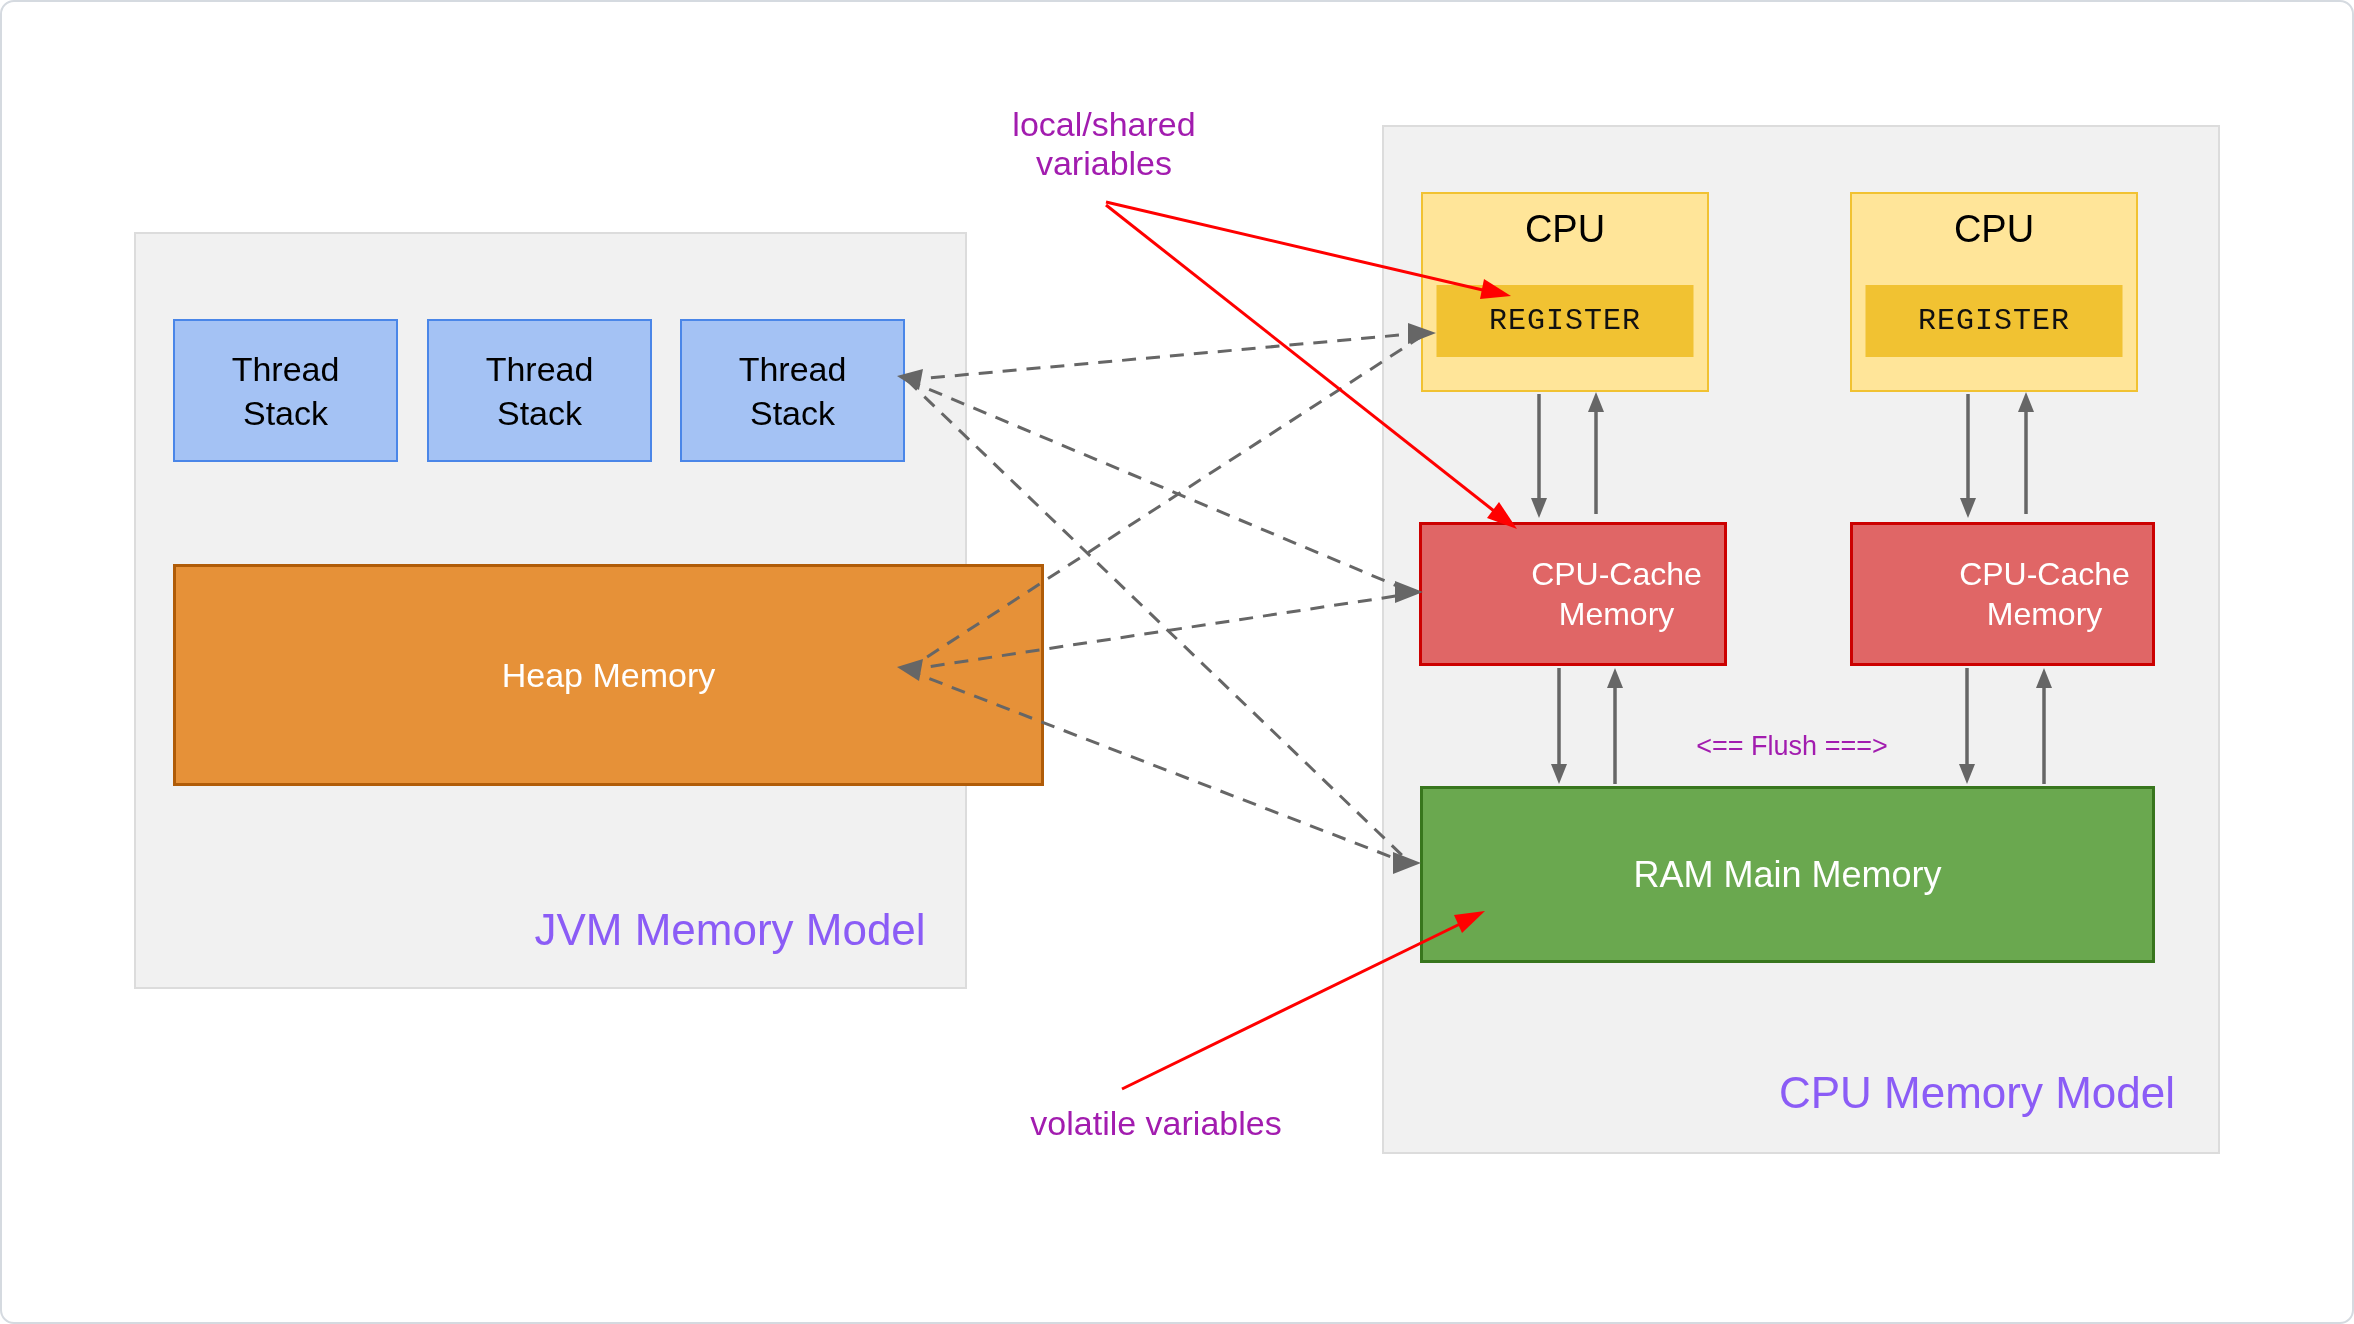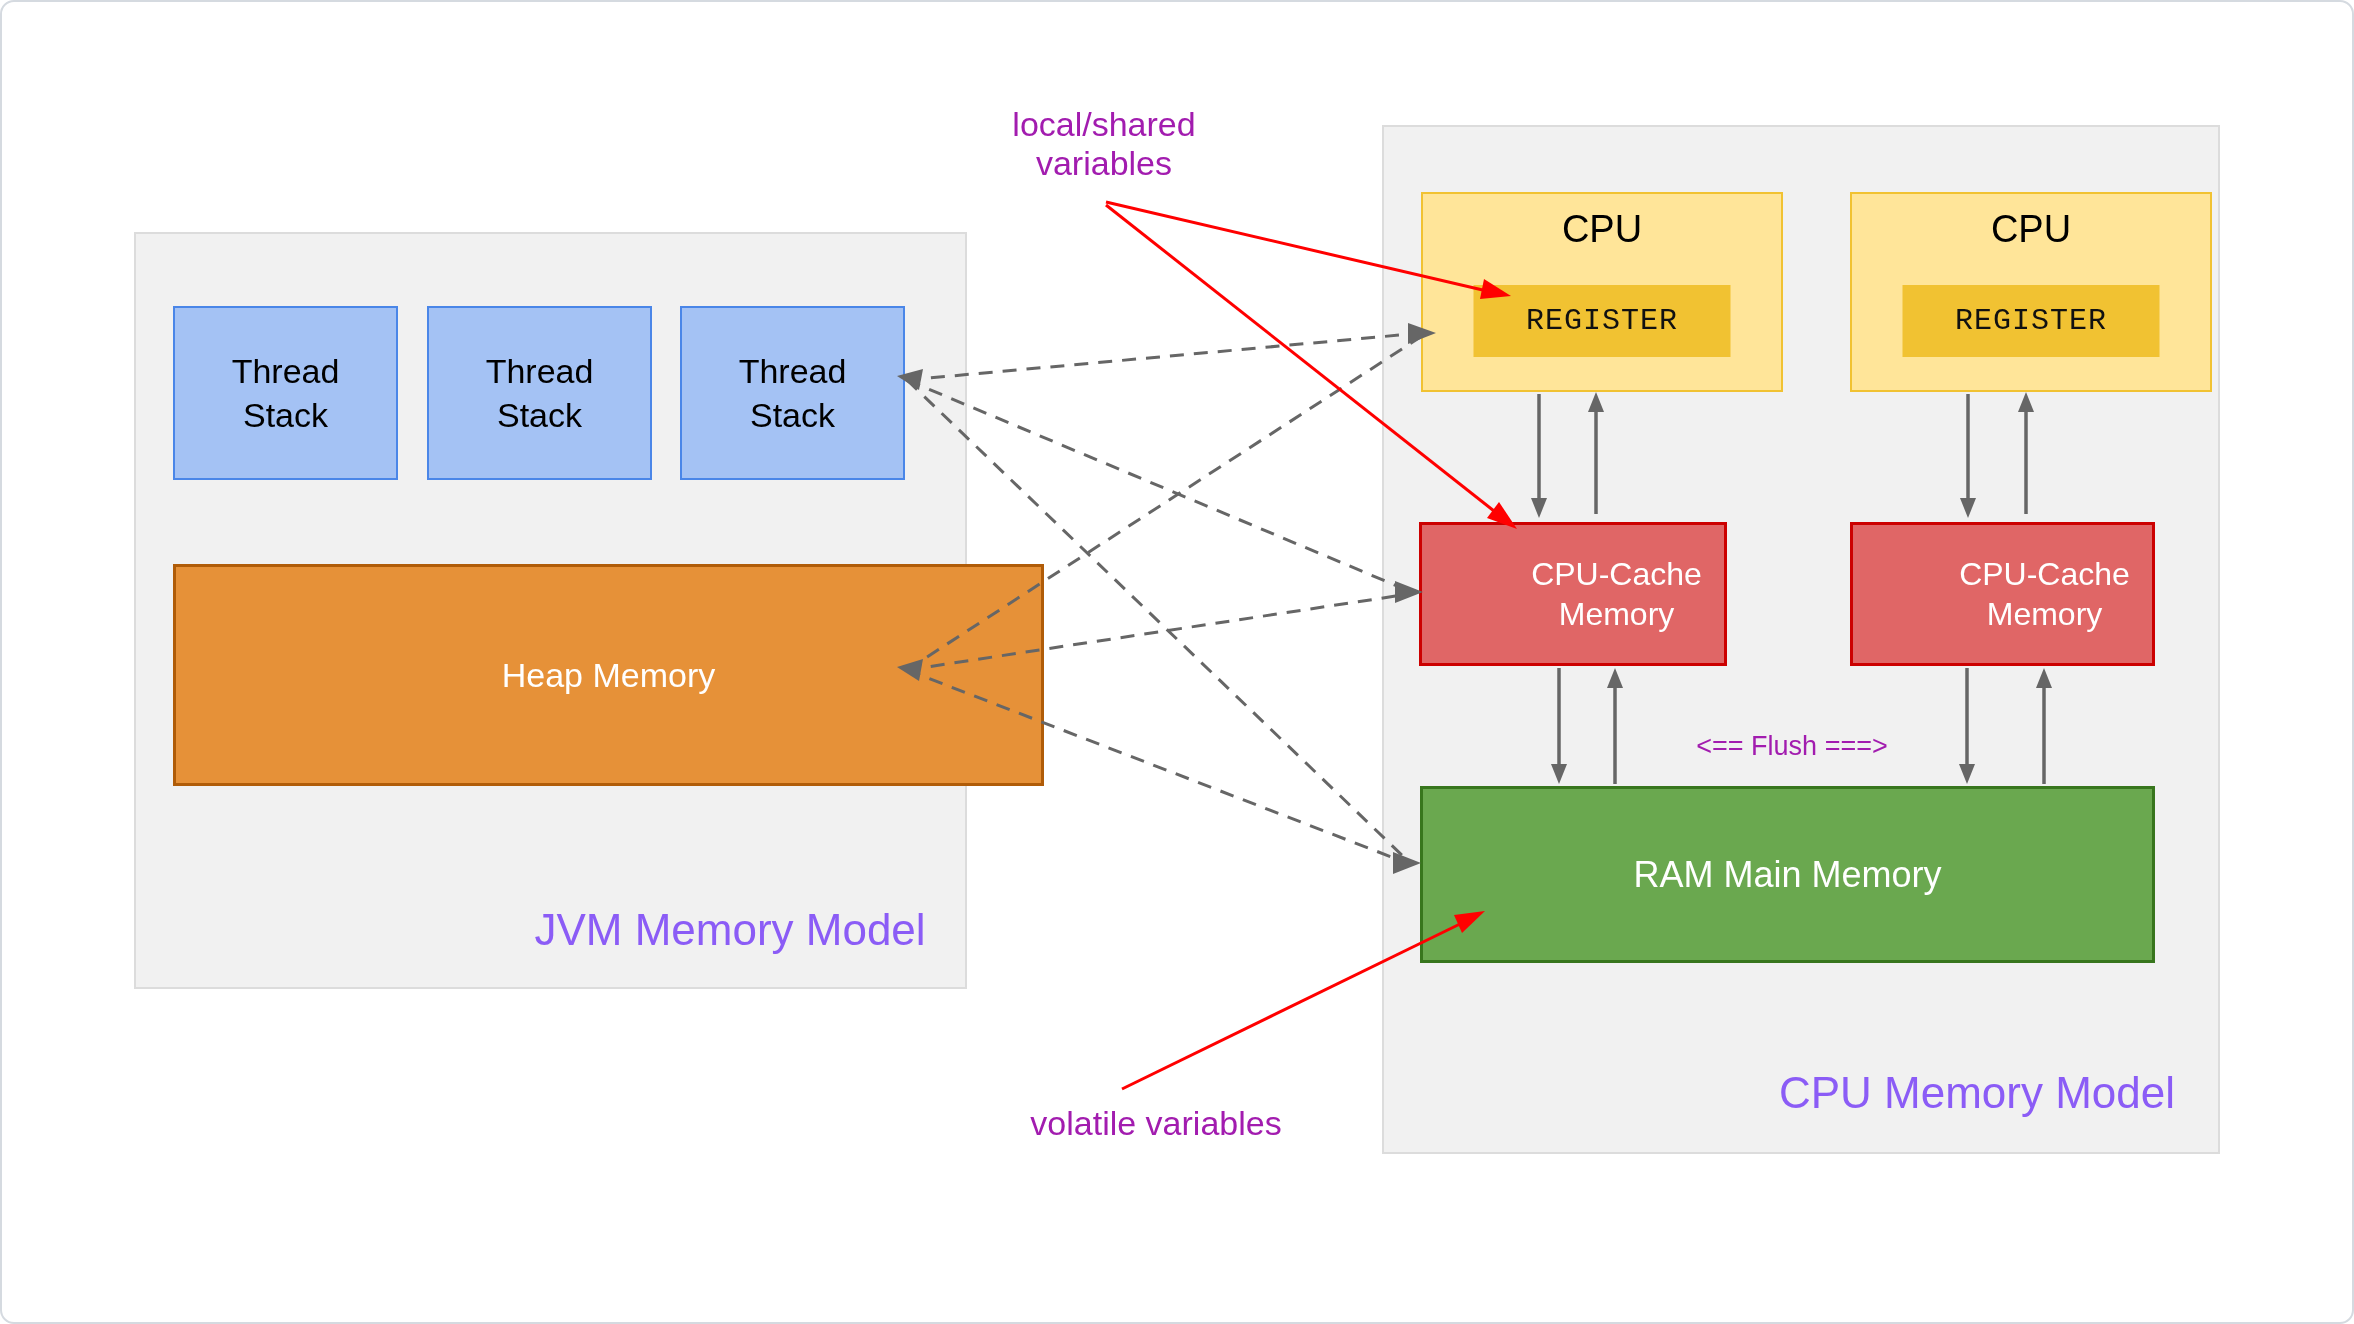--- a/index.html
+++ b/index.html
@@ -8,29 +8,29 @@
     background:#ffffff;border:2px solid #d5dae0;border-radius:14px;overflow:hidden;
     font-family:"Liberation Sans", sans-serif;
   }
   .panel{position:absolute;background:#f1f1f1;border:2px solid #dcdcdc;box-sizing:border-box;}
   #jvm-panel{left:132px;top:230px;width:833px;height:757px;}
   #cpu-panel{left:1380px;top:123px;width:838px;height:1029px;}
 
   .box{position:absolute;display:flex;align-items:center;justify-content:center;
        text-align:center;box-sizing:border-box;}
 
-  .ts{top:304px;width:225px;height:174px;background:#a4c2f4;border:2px solid #4a86e8;
+  .ts{top:317px;width:225px;height:143px;background:#a4c2f4;border:2px solid #4a86e8;
       font-size:34px;line-height:44px;color:#000;}
   #ts1{left:171px}#ts2{left:425px}#ts3{left:678px}
   .ts .wrap{width:150px;}
 
   #heap{left:171px;top:562px;width:871px;height:222px;background:#e69138;
         border:3px solid #b05c08;color:#ffffff;font-size:34px;}
 
-  .cpu-box{top:190px;width:362px;height:200px;background:#ffe599;border:2px solid #f1c232;}
+  .cpu-box{top:190px;width:288px;height:200px;background:#ffe599;border:2px solid #f1c232;}
   #cpu1{left:1419px}#cpu2{left:1848px}
   .cpu-label{position:absolute;top:14px;left:0;right:0;text-align:center;font-size:38px;color:#000;}
   .register{position:absolute;left:50%;transform:translateX(-50%);top:91px;width:257px;height:72px;
             background:#f1c232;display:flex;align-items:center;justify-content:center;
             font-size:30px;letter-spacing:1px;color:#111;font-family:Liberation Mono, monospace;}
 
   .cache{top:520px;width:308px;height:144px;background:#e06666;border:3px solid #cc0000;
          color:#ffffff;font-size:32px;line-height:40px;justify-content:flex-end;}
   #cache1{left:1417px}#cache2{left:1848px;width:305px}
   .cache .wrap{width:215px;}

